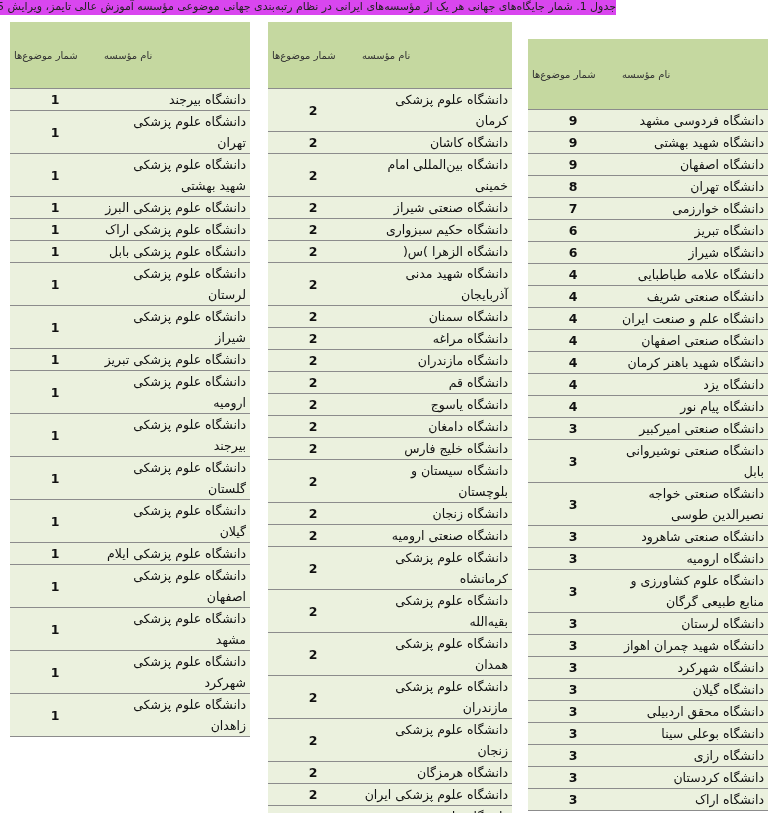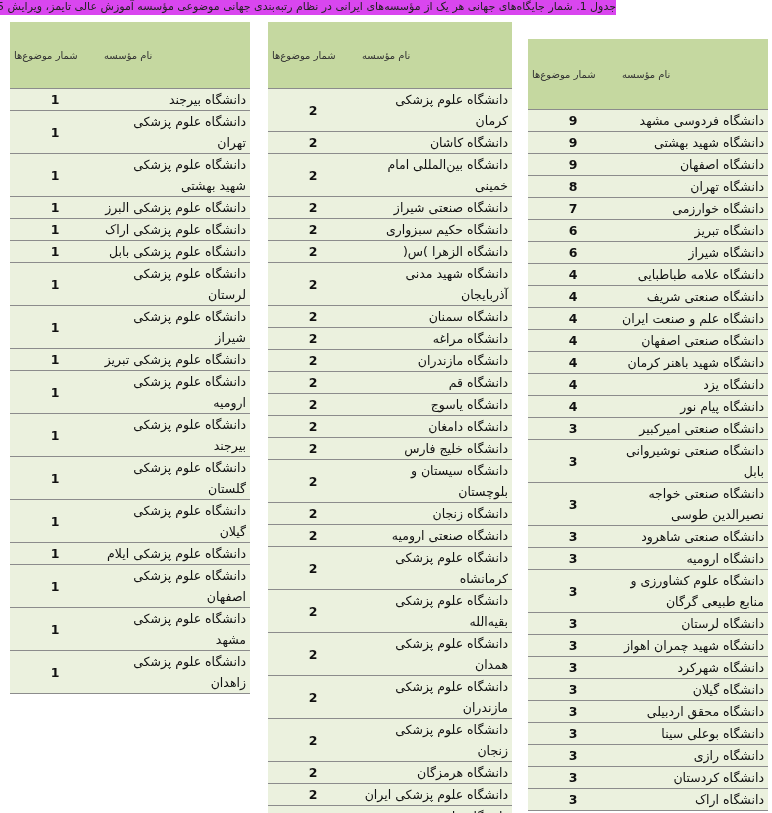--- a/index.html
+++ b/index.html
@@ -399,17 +399,21 @@
       </tr>
       <tr>
         <td class="name">دانشگاه علوم پزشکی اصفهان</td>
         <td class="count">1</td>
       </tr>
       <tr>
         <td class="name">دانشگاه علوم پزشکی مشهد</td>
         <td class="count">1</td>
       </tr>
       <tr>
+        <td class="name">دانشگاه علوم پزشکی شهرکرد</td>
+        <td class="count">1</td>
+      </tr>
+      <tr>
         <td class="name">دانشگاه علوم پزشکی زاهدان</td>
         <td class="count">1</td>
       </tr>
     </tbody>
 </table>
 
 </body></html>

